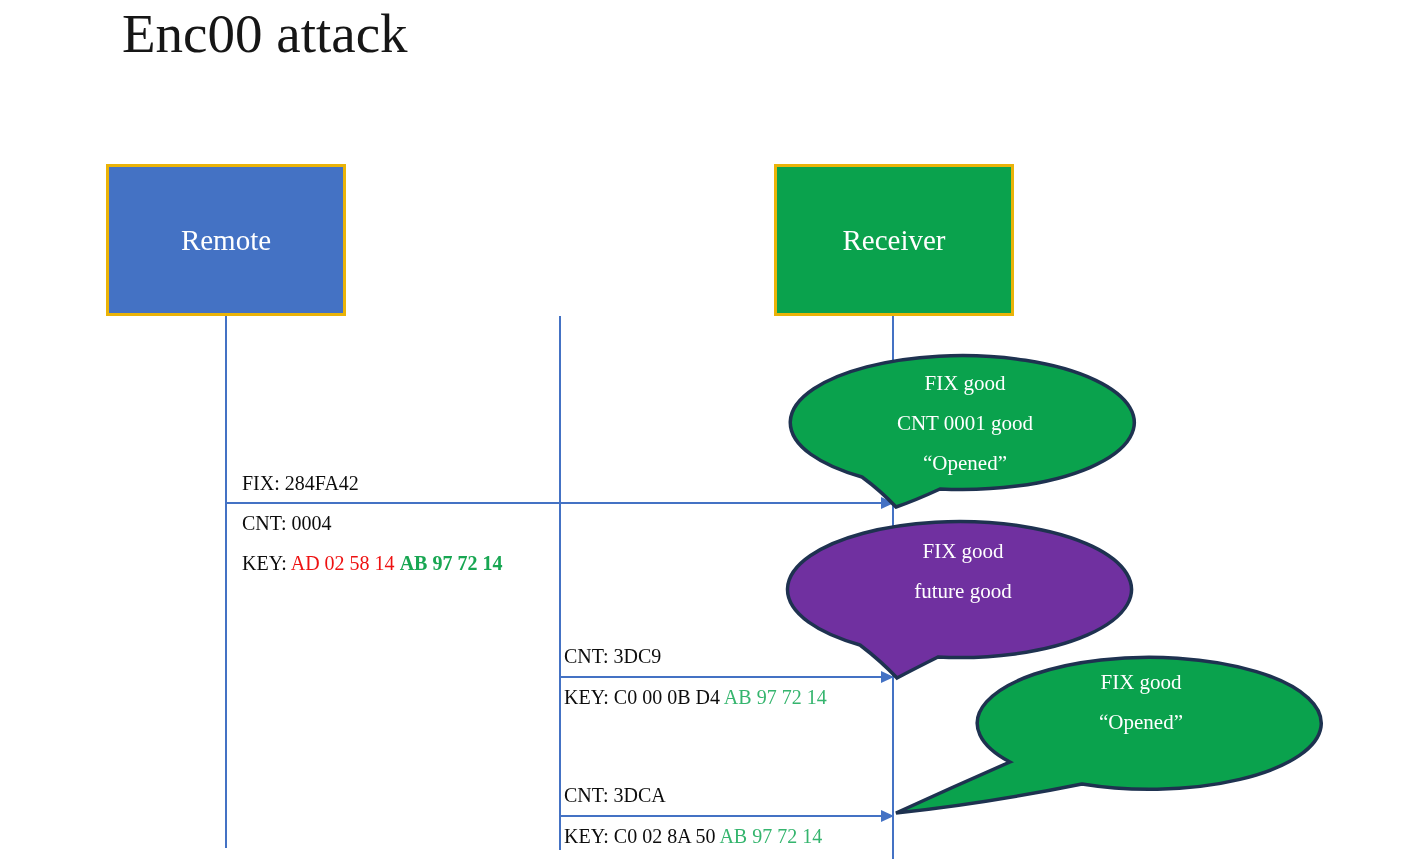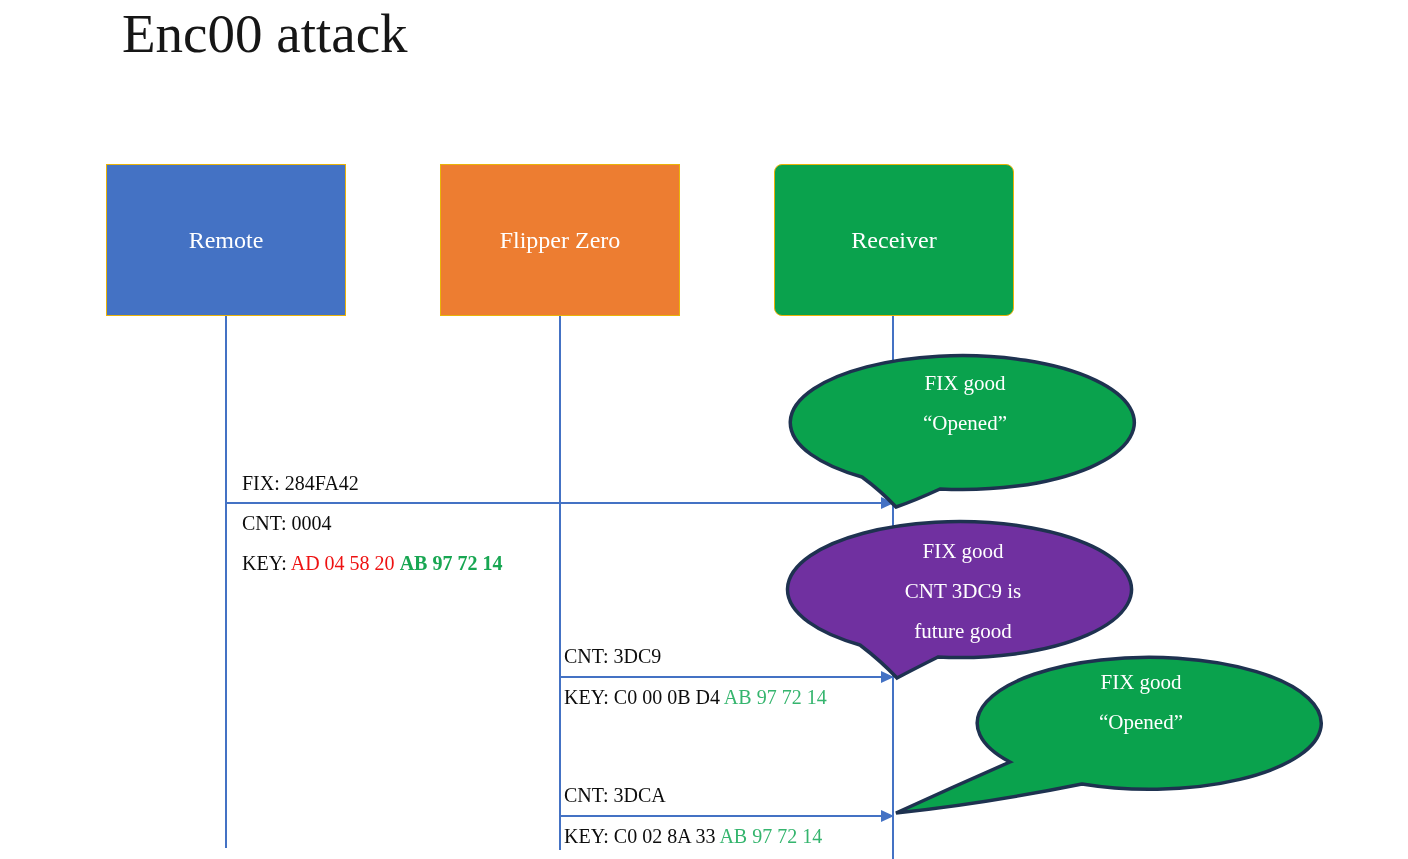--- a/index.html
+++ b/index.html
@@ -6,27 +6,27 @@
   .stage{
     position:relative;width:1408px;height:859px;overflow:hidden;
     font-family:Liberation Serif, serif;background:#ffffff;margin-left:48px;
   }
   .slide-title{
     position:absolute;left:74px;top:2px;margin:0;
     font-size:55px;font-weight:400;color:#161616;letter-spacing:0;
   }
   .actor{
     position:absolute;top:164px;width:240px;height:152px;
-    border:1px solid #eab308;box-sizing:border-box;
+    border:3px solid #eab308;box-sizing:border-box;
     display:flex;align-items:center;justify-content:center;
-    color:#ffffff;font-size:24px;
+    color:#ffffff;font-size:29px;
   }
   .actor--remote{left:58px;background:#4472C4;}
   .actor--flipper{left:392px;background:#ED7D31;}
-  .actor--receiver{left:726px;background:#0AA24D;border-radius:8px;}
+  .actor--receiver{left:726px;background:#0AA24D;}
   .lifeline{
     position:absolute;width:1.5px;background:#4472C4;
   }
   .lifeline--remote{left:177px;top:316px;height:532px;}
   .lifeline--flipper{left:511px;top:316px;height:534px;}
   .lifeline--receiver{left:844px;top:316px;height:543px;}
   .arrow{
     position:absolute;height:1.5px;background:#4472C4;z-index:2;
   }
   .arrow--1{left:178px;top:502px;width:668px;}
@@ -59,64 +59,61 @@
 </head>
 <body>
 
 <div class="stage">
 
   <h1 class="slide-title">Enc00 attack</h1>
 
   <div class="actor actor--remote">
     <span>Remote</span>
   </div>
-  <div class="actor actor--flipper">
-    <span>Flipper Zero</span>
-  </div>
   <div class="actor actor--receiver">
     <span>Receiver</span>
   </div>
 
   <div class="lifeline lifeline--remote"></div>
   <div class="lifeline lifeline--flipper"></div>
   <div class="lifeline lifeline--receiver"></div>
 
   <div class="arrow arrow--1">
     <div class="arrowhead"></div>
   </div>
   <div class="arrow arrow--2">
     <div class="arrowhead"></div>
   </div>
   <div class="arrow arrow--3">
     <div class="arrowhead"></div>
   </div>
 
   <div class="mlabel" style="left:194px;top:468px;">FIX: 284FA42</div>
   <div class="mlabel" style="left:194px;top:508px;">CNT: 0004</div>
-  <div class="mlabel" style="left:194px;top:548px;"><span>KEY: </span><span class="k-red">AD 04 58 20 </span><span class="k-green-bold">AB 97 72 14</span></div>
+  <div class="mlabel" style="left:194px;top:548px;"><span>KEY: </span><span class="k-red">AD 02 58 14 </span><span class="k-green-bold">AB 97 72 14</span></div>
 
   <div class="mlabel" style="left:516px;top:641px;">CNT: 3DC9</div>
   <div class="mlabel" style="left:516px;top:682px;"><span>KEY: C0 00 0B D4 </span><span class="k-green">AB 97 72 14</span></div>
 
   <div class="mlabel" style="left:516px;top:780px;">CNT: 3DCA</div>
-  <div class="mlabel" style="left:516px;top:821px;"><span>KEY: C0 02 8A 33 </span><span class="k-green">AB 97 72 14</span></div>
+  <div class="mlabel" style="left:516px;top:821px;"><span>KEY: C0 02 8A 50 </span><span class="k-green">AB 97 72 14</span></div>
 
   <svg class="overlay" viewBox="0 0 1408 859">
     <path d="M 814 477 A 172 67 0 1 1 892 489 Q 866 501 848 507 Q 833 491 814 477 Z" fill="#0AA24D" stroke="#1E3250" stroke-width="3.5"></path>
     <path d="M 812 645 A 172 68 0 1 1 890 657 Q 866 669 849 678 Q 833 661 812 645 Z" fill="#7030A0" stroke="#1E3250" stroke-width="3.5"></path>
     <path d="M 962 762 A 172 66 0 1 1 1034 784 Q 935 804 848 813 Q 905 787 962 762 Z" fill="#0AA24D" stroke="#1E3250" stroke-width="3.5"></path>
   </svg>
 
   <div class="btext btext--1">
     <div>FIX good</div>
+    <div>CNT 0001 good</div>
     <div>“Opened”</div>
   </div>
   <div class="btext btext--2">
     <div>FIX good</div>
-    <div>CNT 3DC9 is</div>
     <div>future good</div>
   </div>
   <div class="btext btext--3">
     <div>FIX good</div>
     <div>“Opened”</div>
   </div>
 
 </div>
 
 </body></html>

